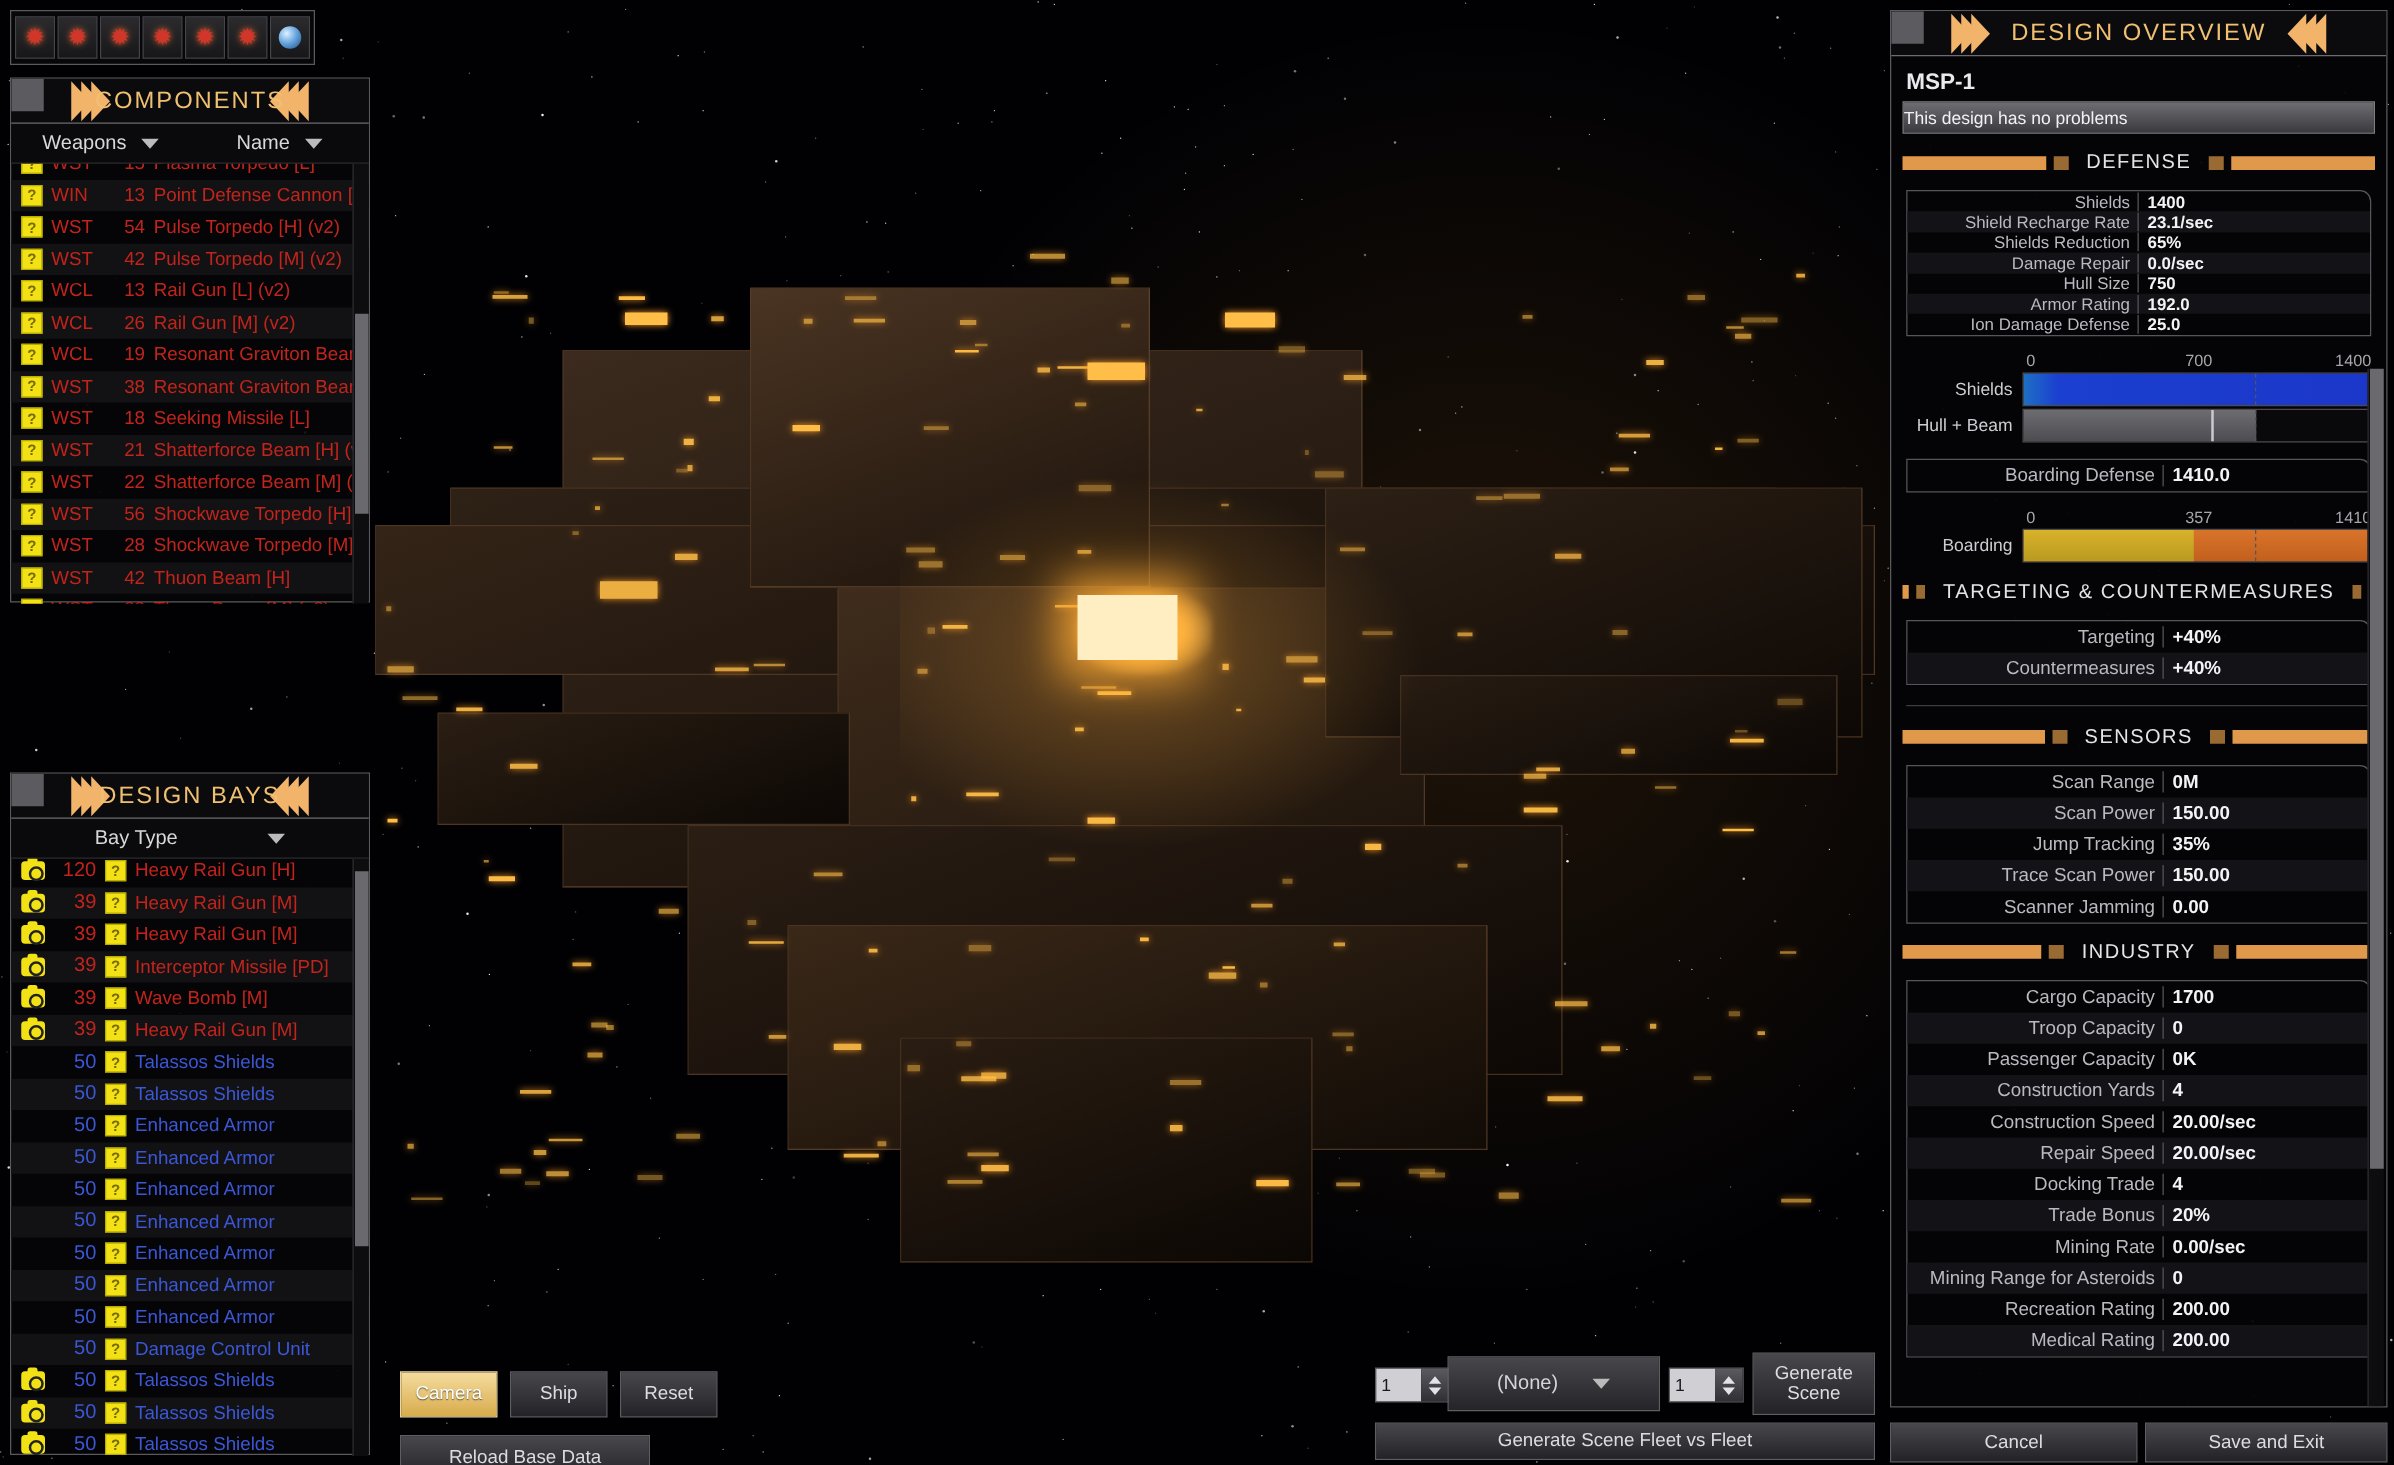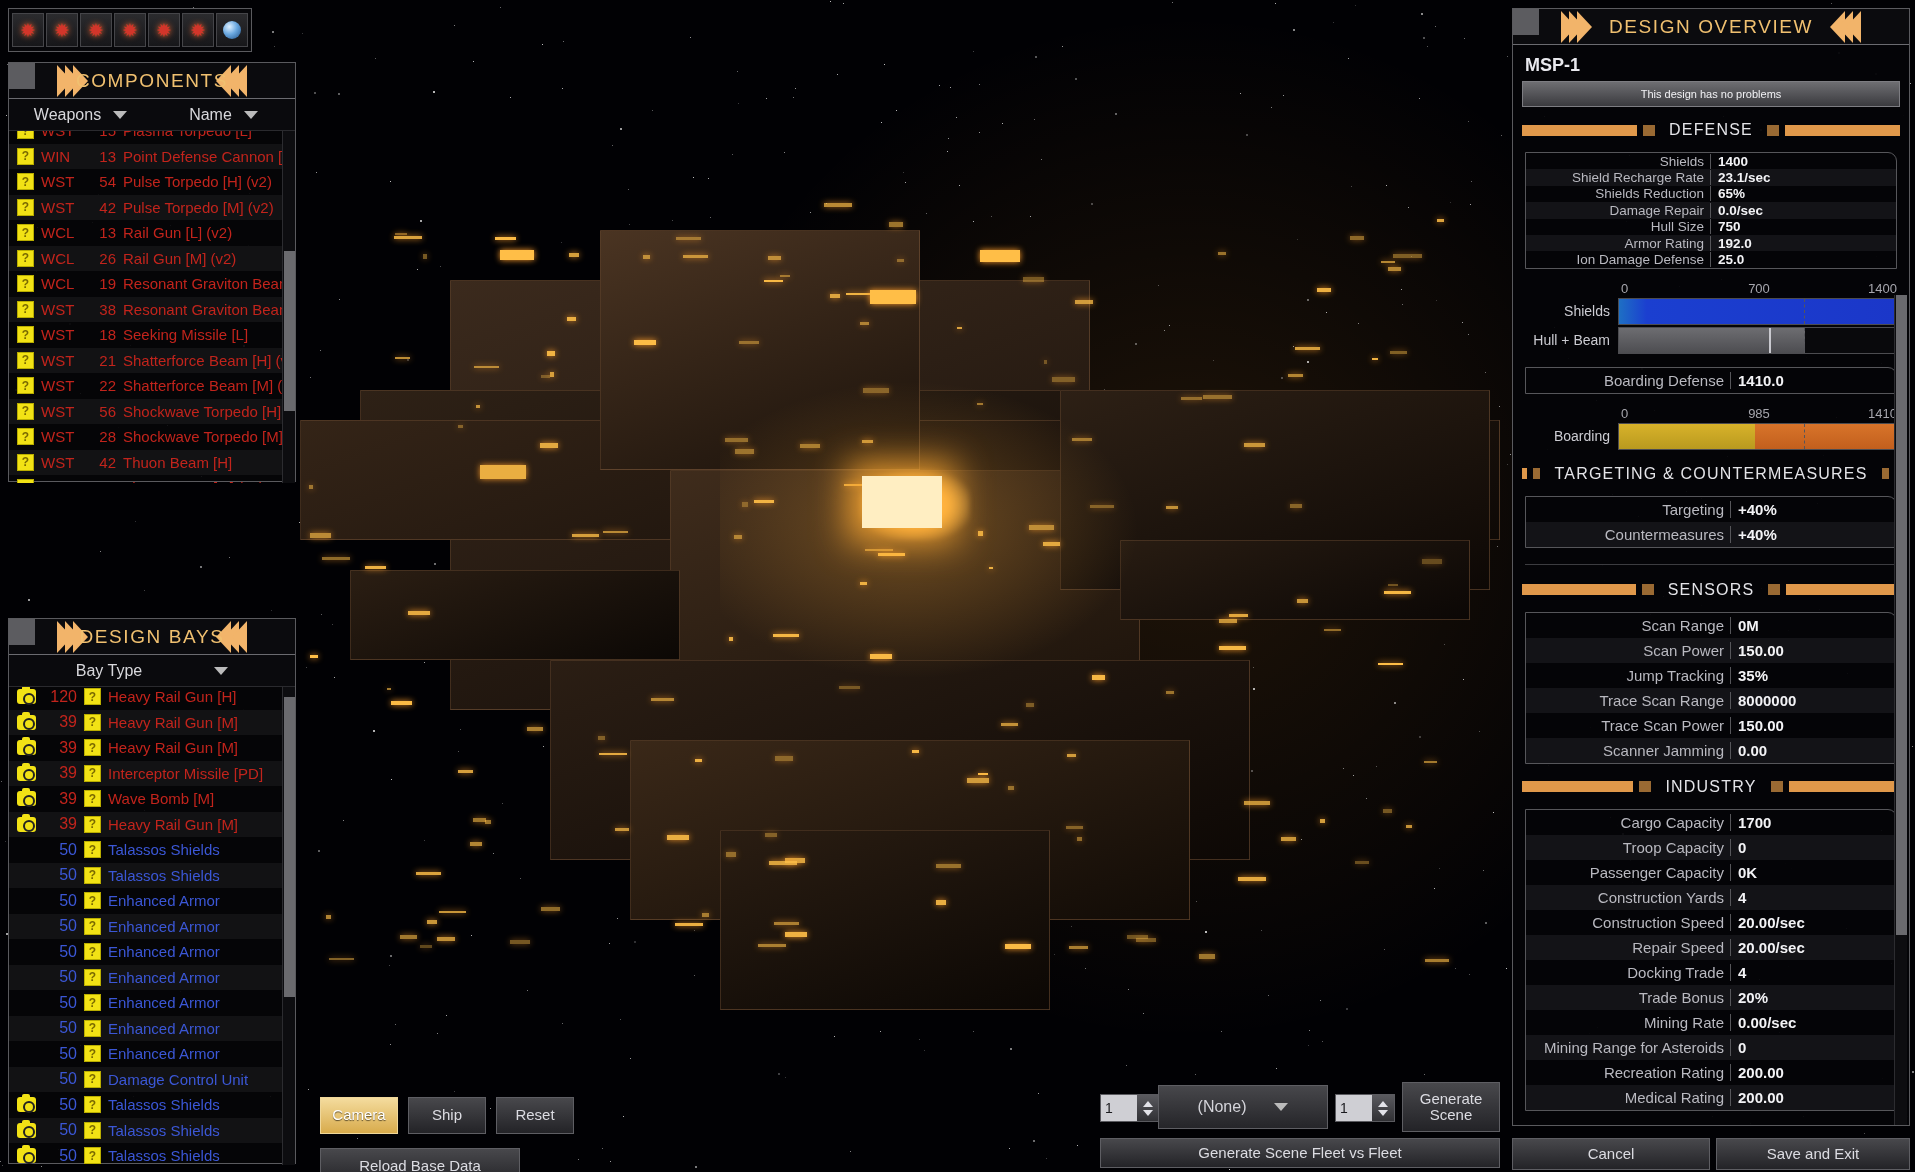--- a/index.html
+++ b/index.html
@@ -128,22 +128,22 @@
   
   #overview {
     left:1512px; top:8px; width:398px; height:1118px;
     background:rgba(4,4,7,0.95);
   }
   #ov-body { padding:6px 9px 0 9px; height:1082px; overflow:hidden; position:relative; }
   .ship-name { color:#e9e9ee; font-size:18px; font-weight:bold; padding:4px 2px 5px 3px; }
   .status-bar {
     height:26px; background:linear-gradient(#6e6e72,#3a3a3e);
     border:1px solid #7d7d82;
-    display:flex;align-items:center;justify-content:center;
-    color:#f2f2f5; font-size:11px; margin-bottom:13px;
+    display:flex;align-items:center;
+    color:#f2f2f5; font-size:14px; margin-bottom:13px;
   }
   .section-head {
     display:flex;align-items:center;gap:6px;
     height:18px; margin:14px 0 13px 0;
   }
   .sh-bar { height:11px; background:#e0984a; flex:1; }
   .sh-dot { width:12px; height:11px; background:#9a6a33; }
   .sh-txt { color:#e4e4e8; font-size:16px; letter-spacing:1.2px; padding:0 8px; white-space:nowrap; }
 
   .stats { border:1px solid #56565a; border-top-right-radius:9px; margin:0 3px; }
@@ -1407,21 +1407,21 @@
     <div class="kv-wide">
       <div class="stat-row">
         <div class="stat-k">Boarding Defense</div>
         <div class="stat-v">1410.0</div>
       </div>
     </div>
 
     <div class="barblock">
       <div class="bar-scale" id="boarding-scale">
           <span>0</span>
-          <span>985</span>
+          <span>357</span>
           <span>1410</span>
         </div>
       <div class="bar-line">
         <div class="bar-lbl">Boarding</div>
         <div class="bar-track">
           <div class="bar-fill fill-board-b" id="board-b" style="width: 100%;"></div>
           <div class="bar-fill fill-board-a" id="board-a" style="width: 49%;"></div>
         </div>
       </div>
     </div>
@@ -1460,24 +1460,20 @@
         </div>
         <div class="stat-row">
           <div class="stat-k">Scan Power</div>
           <div class="stat-v">150.00</div>
         </div>
         <div class="stat-row">
           <div class="stat-k">Jump Tracking</div>
           <div class="stat-v">35%</div>
         </div>
         <div class="stat-row">
-          <div class="stat-k">Trace Scan Range</div>
-          <div class="stat-v">8000000</div>
-        </div>
-        <div class="stat-row">
           <div class="stat-k">Trace Scan Power</div>
           <div class="stat-v">150.00</div>
         </div>
         <div class="stat-row">
           <div class="stat-k">Scanner Jamming</div>
           <div class="stat-v">0.00</div>
         </div>
       </div>
 
     <div class="section-head">

